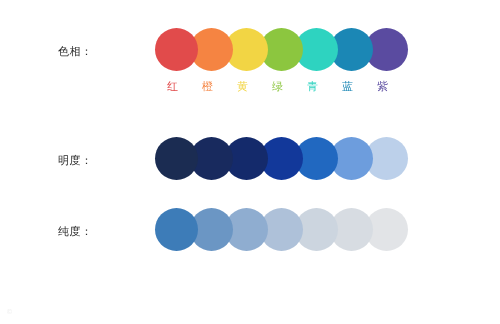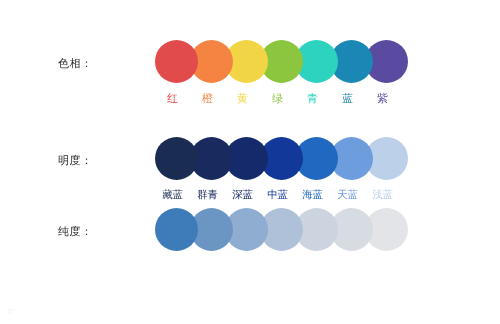--- a/index.html
+++ b/index.html
@@ -20,21 +20,21 @@
     inset: 0;
     background: #ffffff;
   }
 
   .row {
     position: absolute;
     left: 0;
     width: 500px;
     height: 85px;
   }
-  .row-hue       { top: 40px; }
+  .row-hue       { top: 28px; }
   .row-brightness{ top: 137px; text-decoration: underline; }
   .row-purity    { top: 208px; }
 
   .row-label {
     position: absolute;
     left: 58px;
     top: 16px;
     font-size: 11px;
     color: #2b2b2b;
     letter-spacing: 0.5px;
@@ -187,29 +187,20 @@
       <div class="swatch">
           <span class="disc" style="background: rgb(33, 104, 192);"></span>
         </div>
       <div class="swatch">
           <span class="disc" style="background: rgb(109, 157, 221);"></span>
         </div>
       <div class="swatch">
           <span class="disc" style="background: rgb(188, 208, 234);"></span>
         </div>
     </div>
-    <div class="captions">
-      <div class="caption" style="color: rgb(27, 44, 82);">藏蓝</div>
-      <div class="caption" style="color: rgb(24, 42, 94);">群青</div>
-      <div class="caption" style="color: rgb(20, 42, 107);">深蓝</div>
-      <div class="caption" style="color: rgb(18, 56, 154);">中蓝</div>
-      <div class="caption" style="color: rgb(33, 104, 192);">海蓝</div>
-      <div class="caption" style="color: rgb(109, 157, 221);">天蓝</div>
-      <div class="caption" style="color: rgb(188, 208, 234);">浅蓝</div>
-    </div>
   </div>
 
   <div class="row row-purity">
     <div class="row-label">纯度：</div>
     <div class="swatches">
       <div class="swatch">
           <span class="disc" style="background: rgb(61, 124, 184);"></span>
         </div>
       <div class="swatch">
           <span class="disc" style="background: rgb(107, 150, 196);"></span>

